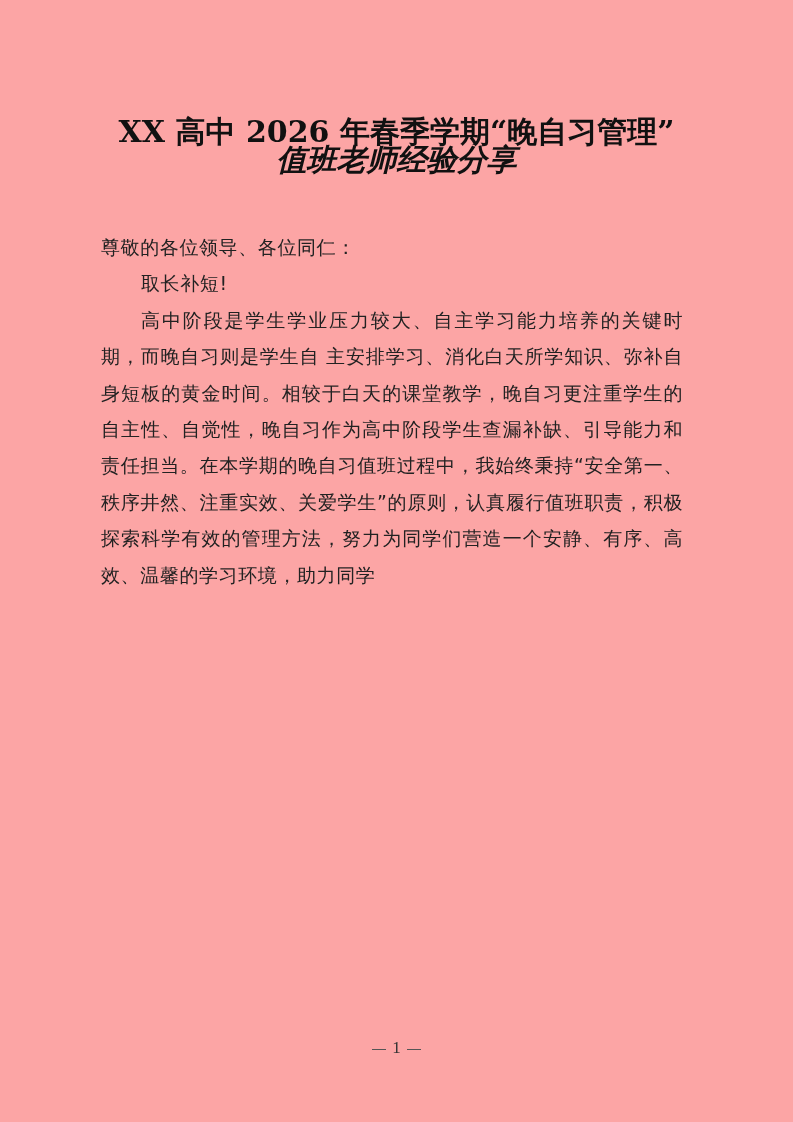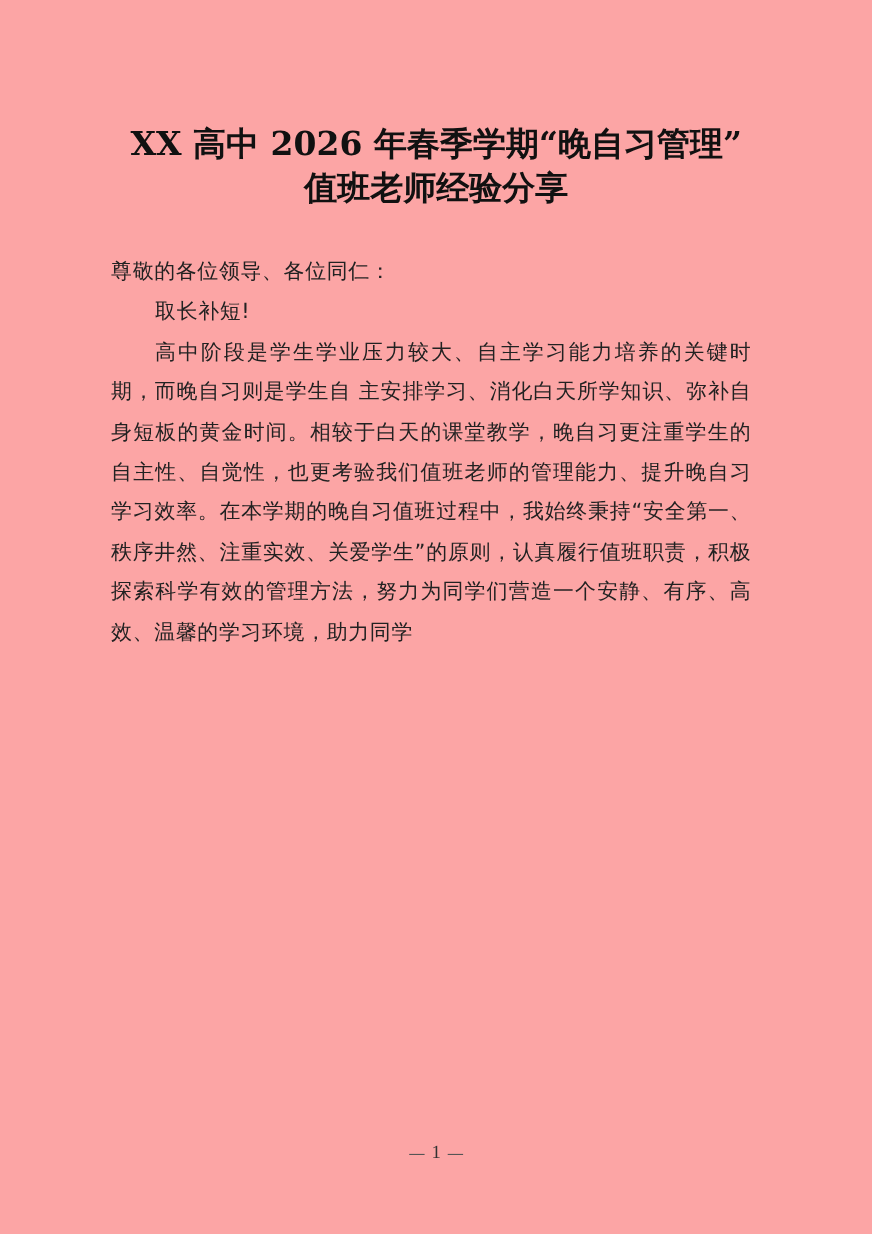--- a/index.html
+++ b/index.html
@@ -5,21 +5,21 @@
   html, body { margin: 0; padding: 0; background: #ffffff; }
   body { width: 793px; height: 1122px; position: relative; overflow: hidden; }
   .page { position: absolute; left: 0; top: 0; width: 793px; height: 1122px; background: #fca5a5; }
   .title {
     position: absolute; left: 0; width: 793px; text-align: center;
     font-family: "DejaVu Serif", "Liberation Serif", serif;
     font-weight: bold; color: #111; font-size: 30px; line-height: 40px;
     letter-spacing: 0px;
   }
   .title.l1 { top: 112px; }
-  .title.l2 { top: 152px; }
+  .title.l2 { top: 140px; font-style: italic; }
   .body-text {
     position: absolute; left: 101px; top: 229px; width: 582px;
     font-family: "DejaVu Sans", "Liberation Sans", sans-serif;
     font-size: 19px; line-height: 36.4px; color: #222;
     text-align: justify; text-justify: inter-character;
     letter-spacing: 0.6px;
   }
   .body-text p { margin: 0; }
   .body-text p.indent { text-indent: 40px; }
   .body-text p.noindent { text-indent: 0; }
@@ -32,19 +32,19 @@
 </head>
 <body>
 
 <div class="page">
   <div class="title l1">XX 高中 2026 年春季学期“晚自习管理”</div>
   <div class="title l2">值班老师经验分享</div>
 
   <div class="body-text">
     <p class="noindent">尊敬的各位领导、各位同仁：</p>
     <p class="indent">取长补短!</p>
-    <p class="indent">高中阶段是学生学业压力较大、自主学习能力培养的关键时期，而晚自习则是学生自 主安排学习、消化白天所学知识、弥补自身短板的黄金时间。相较于白天的课堂教学，晚自习更注重学生的自主性、自觉性，也更考验我们值班老师的管理能力、提升晚自习学习效率。在本学期的晚自习值班过程中，我始终秉持“安全第一、秩序井然、注重实效、关爱学生”的原则，认真履行值班职责，积极探索科学有效的管理方法，努力为同学们营造一个安静、有序、高效、温馨的学习环境，助力同学</p>
+    <p class="indent">高中阶段是学生学业压力较大、自主学习能力培养的关键时期，而晚自习则是学生自 主安排学习、消化白天所学知识、弥补自身短板的黄金时间。相较于白天的课堂教学，晚自习更注重学生的自主性、自觉性，晚自习作为高中阶段学生查漏补缺、引导能力和责任担当。在本学期的晚自习值班过程中，我始终秉持“安全第一、秩序井然、注重实效、关爱学生”的原则，认真履行值班职责，积极探索科学有效的管理方法，努力为同学们营造一个安静、有序、高效、温馨的学习环境，助力同学</p>
   </div>
 
   <div class="footer">
     <span class="dash"></span><span>1</span><span class="dash"></span>
   </div>
 </div>
 
 </body></html>

